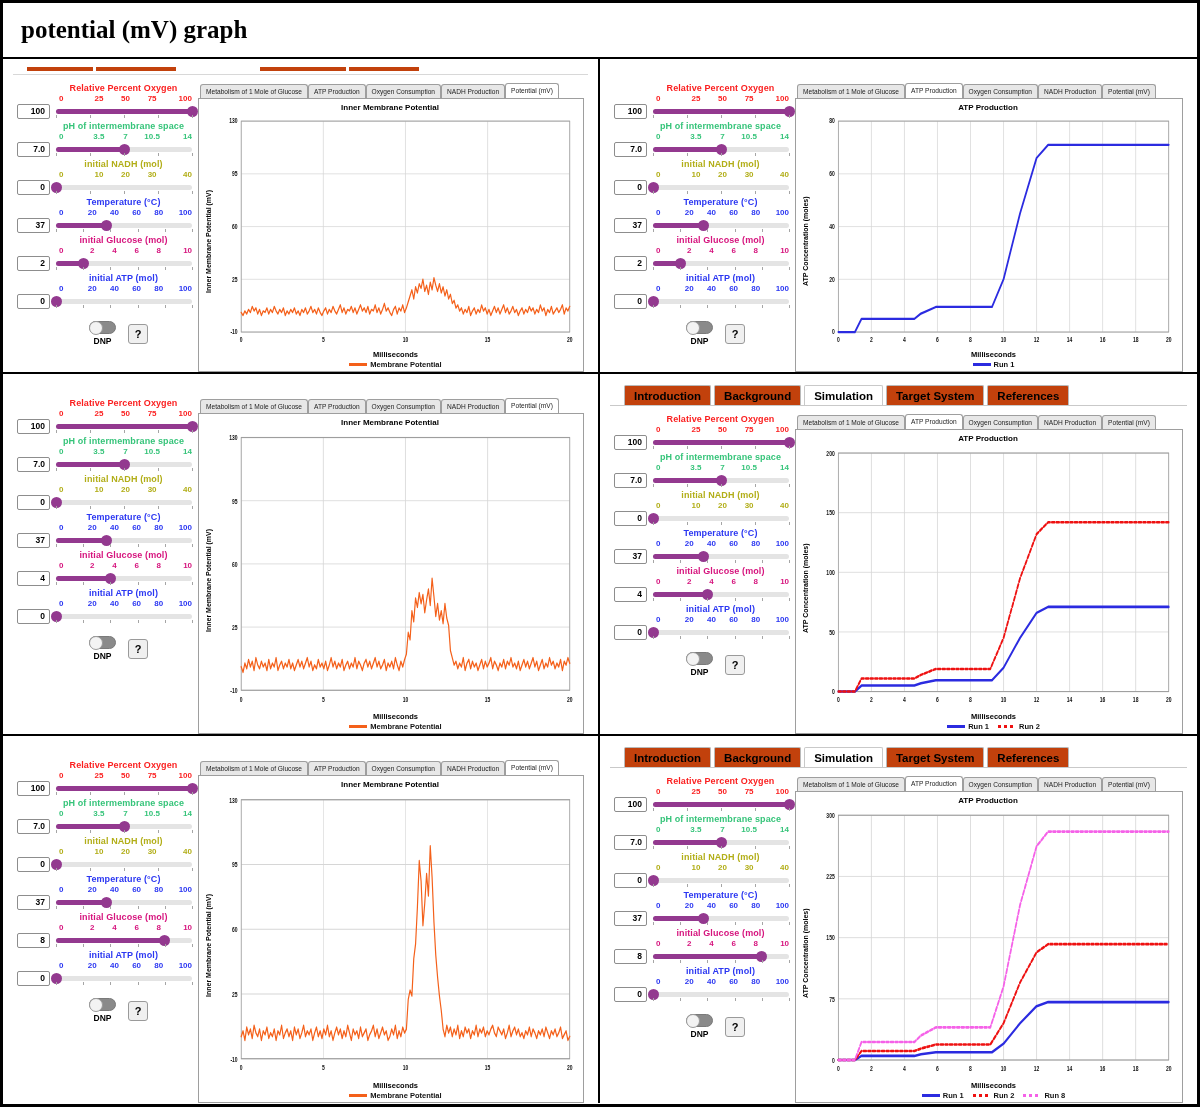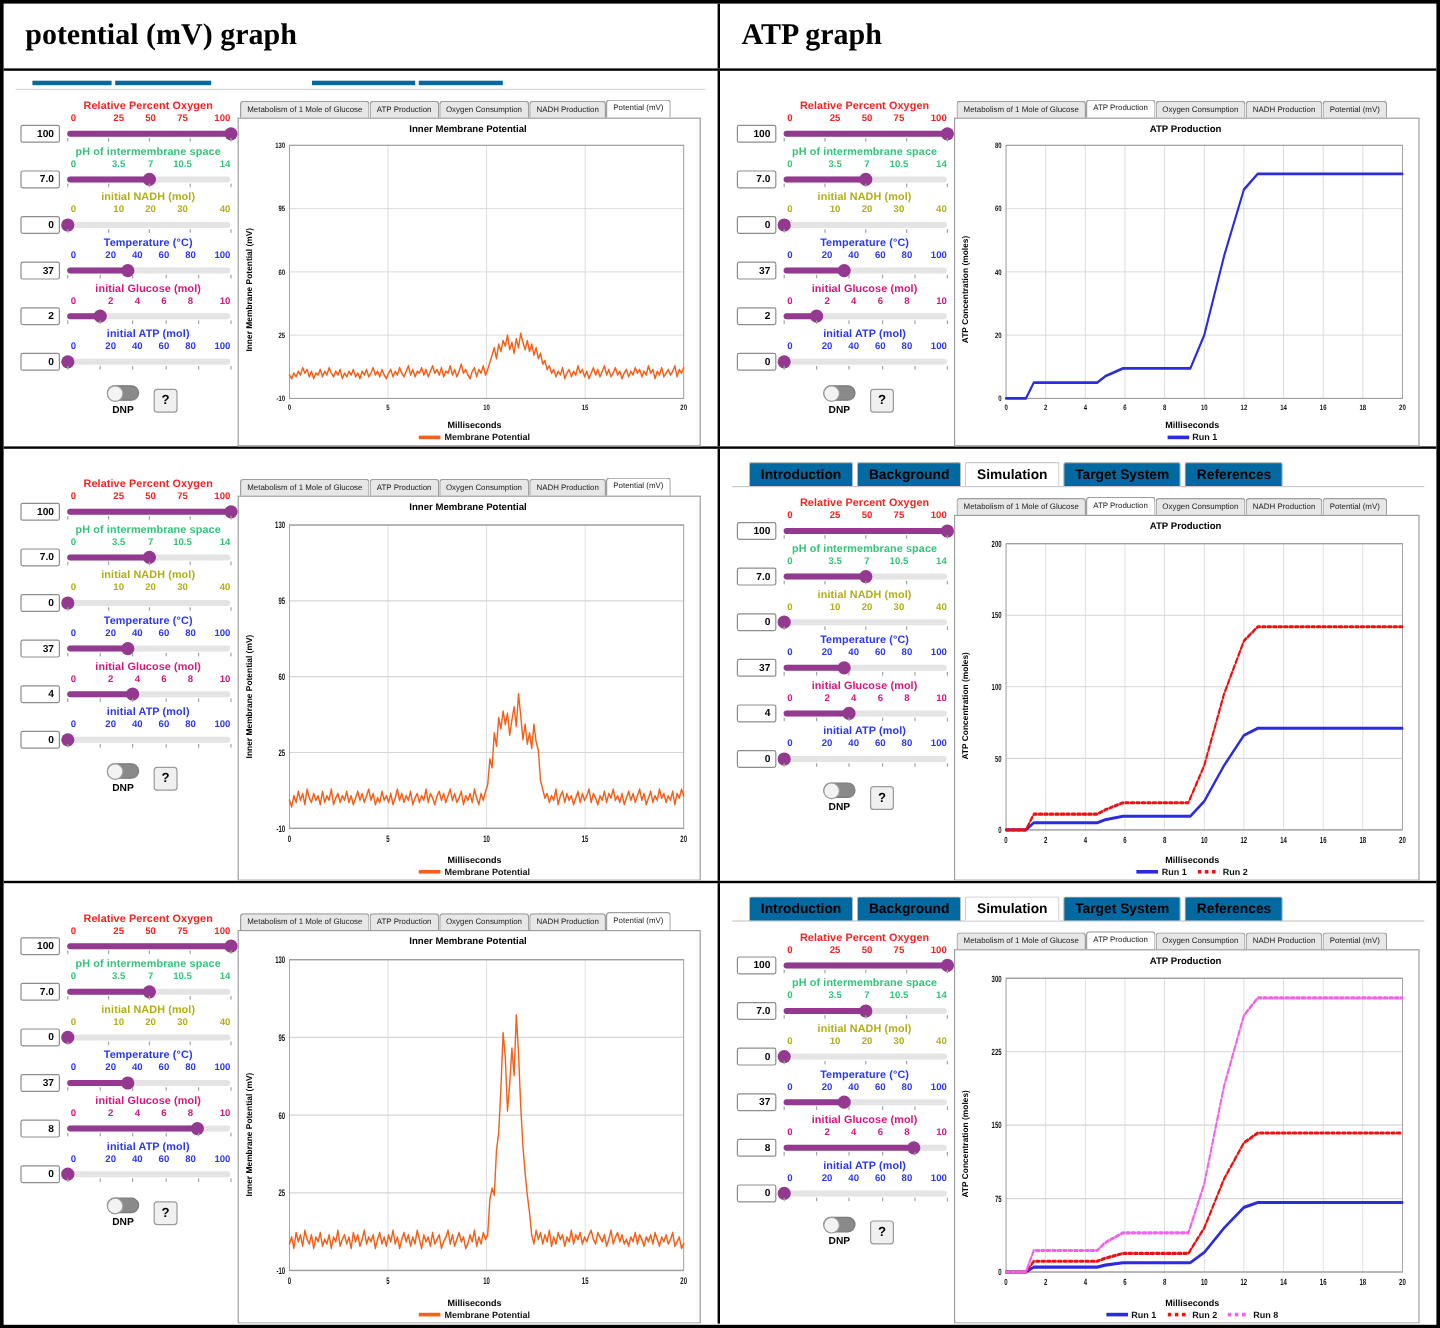--- a/index.html
+++ b/index.html
@@ -17,21 +17,21 @@
   .cell:last-child{border-right:none;}
 
   .hdr{display:flex;align-items:center;padding:0 18px;height:100%;}
   .hdr-title{font-family:"Liberation Serif",serif;font-weight:bold;font-size:25px;color:#000;}
 
   
   .app{position:absolute;inset:0;padding:8px 10px 0 10px;display:flex;flex-direction:column;}
 
   
   .navbar{display:flex;align-items:flex-end;gap:3px;border-bottom:1px solid #c9c9c9;padding-left:14px;height:24px;}
-  .navtab{background:#0369a1;color:#000;font-size:11.5px;font-weight:bold;padding:4px 9px 3px 9px;
+  .navtab{background:#c2410c;color:#000;font-size:11.5px;font-weight:bold;padding:4px 9px 3px 9px;
           border:1px solid #b9b9b9;border-bottom:none;border-radius:2px 2px 0 0;line-height:12px;white-space:nowrap;}
   .navtab.active{background:#ffffff;border-color:#c9c9c9;}
   
   .navbar.clipped{height:8px;overflow:hidden;align-items:flex-start;border-bottom:1px solid #d8d8d8;}
   .navbar.clipped .navtab{padding:0;height:4px;min-width:60px;border:none;border-radius:0;font-size:0;}
   .navbar.clipped .navtab.active{background:#ffffff;}
   .navbar.clipped .navtab.w1{min-width:66px}
   .navbar.clipped .navtab.w2{min-width:80px}
   .navbar.clipped .navtab.w3{min-width:78px}
   .navbar.clipped .navtab.w4{min-width:86px}
@@ -92,25 +92,20 @@
 <body>
 
 <div class="grid">
 
   <div class="row row-head">
     <div class="cell">
       <div class="hdr">
           <span class="hdr-title">potential (mV) graph</span>
         </div>
     </div>
-    <div class="cell">
-      <div class="hdr">
-          <span class="hdr-title">ATP graph</span>
-        </div>
-    </div>
   </div>
 
   <div class="row row-1">
     <div class="cell">
       <div class="app">
         <div class="navbar clipped">
           <div class="navtab w1"></div>
           <div class="navtab w2"></div>
           <div class="navtab active w3"></div>
           <div class="navtab w4"></div>

